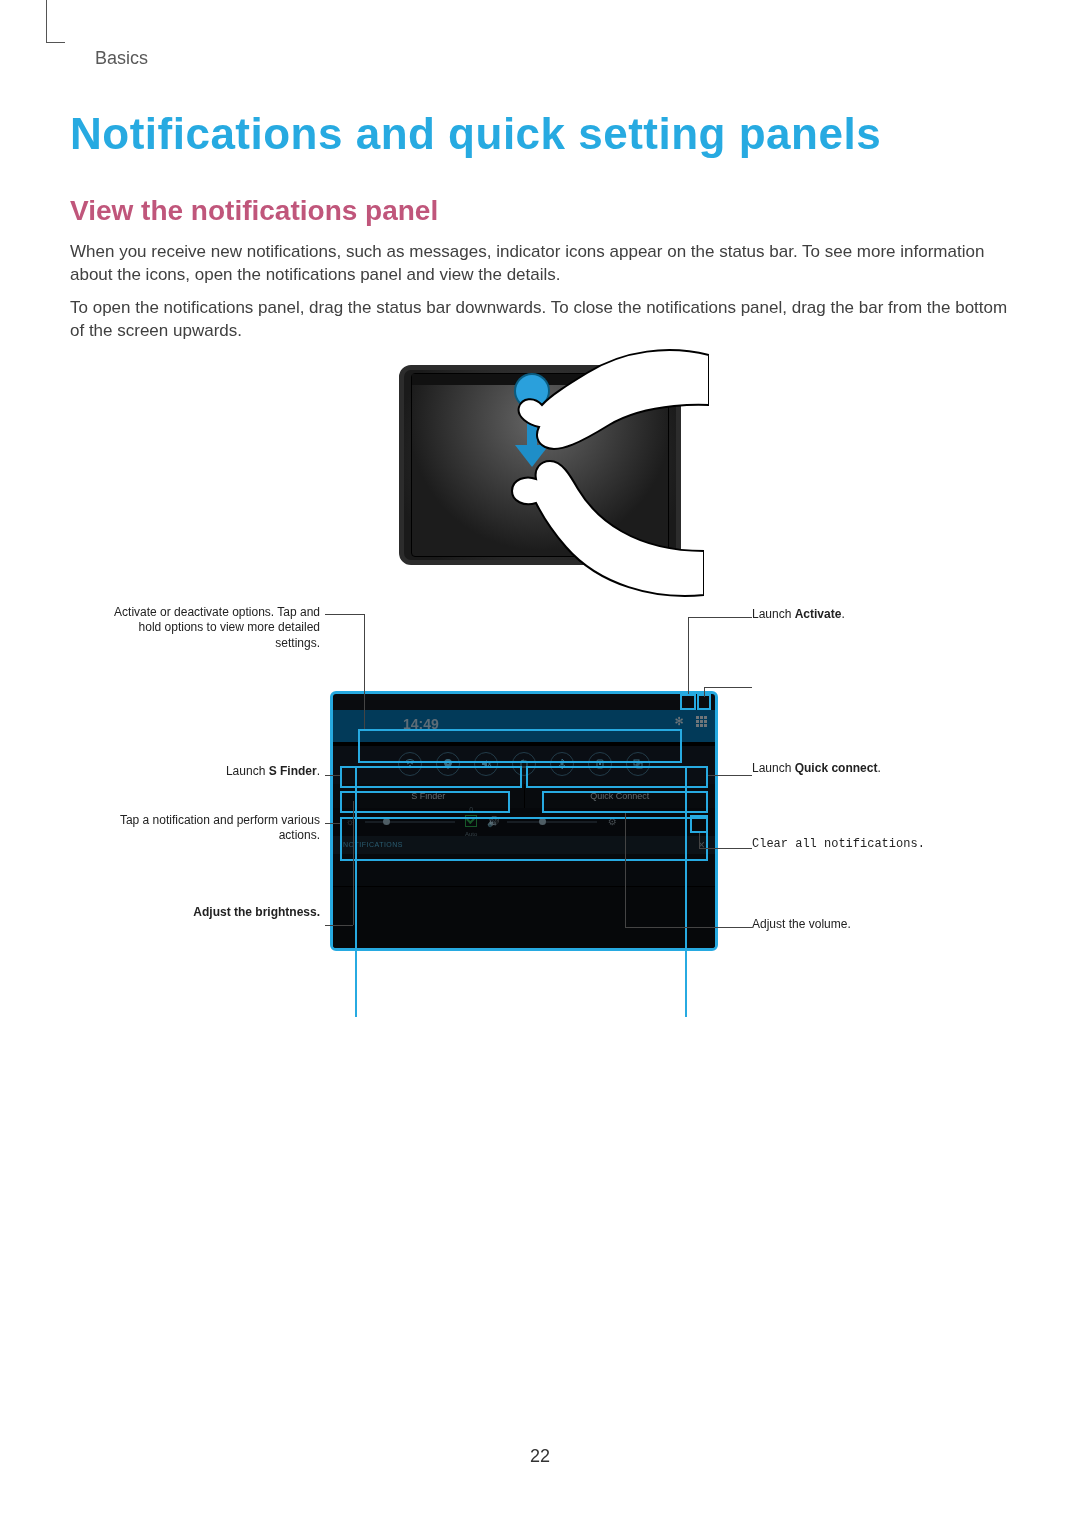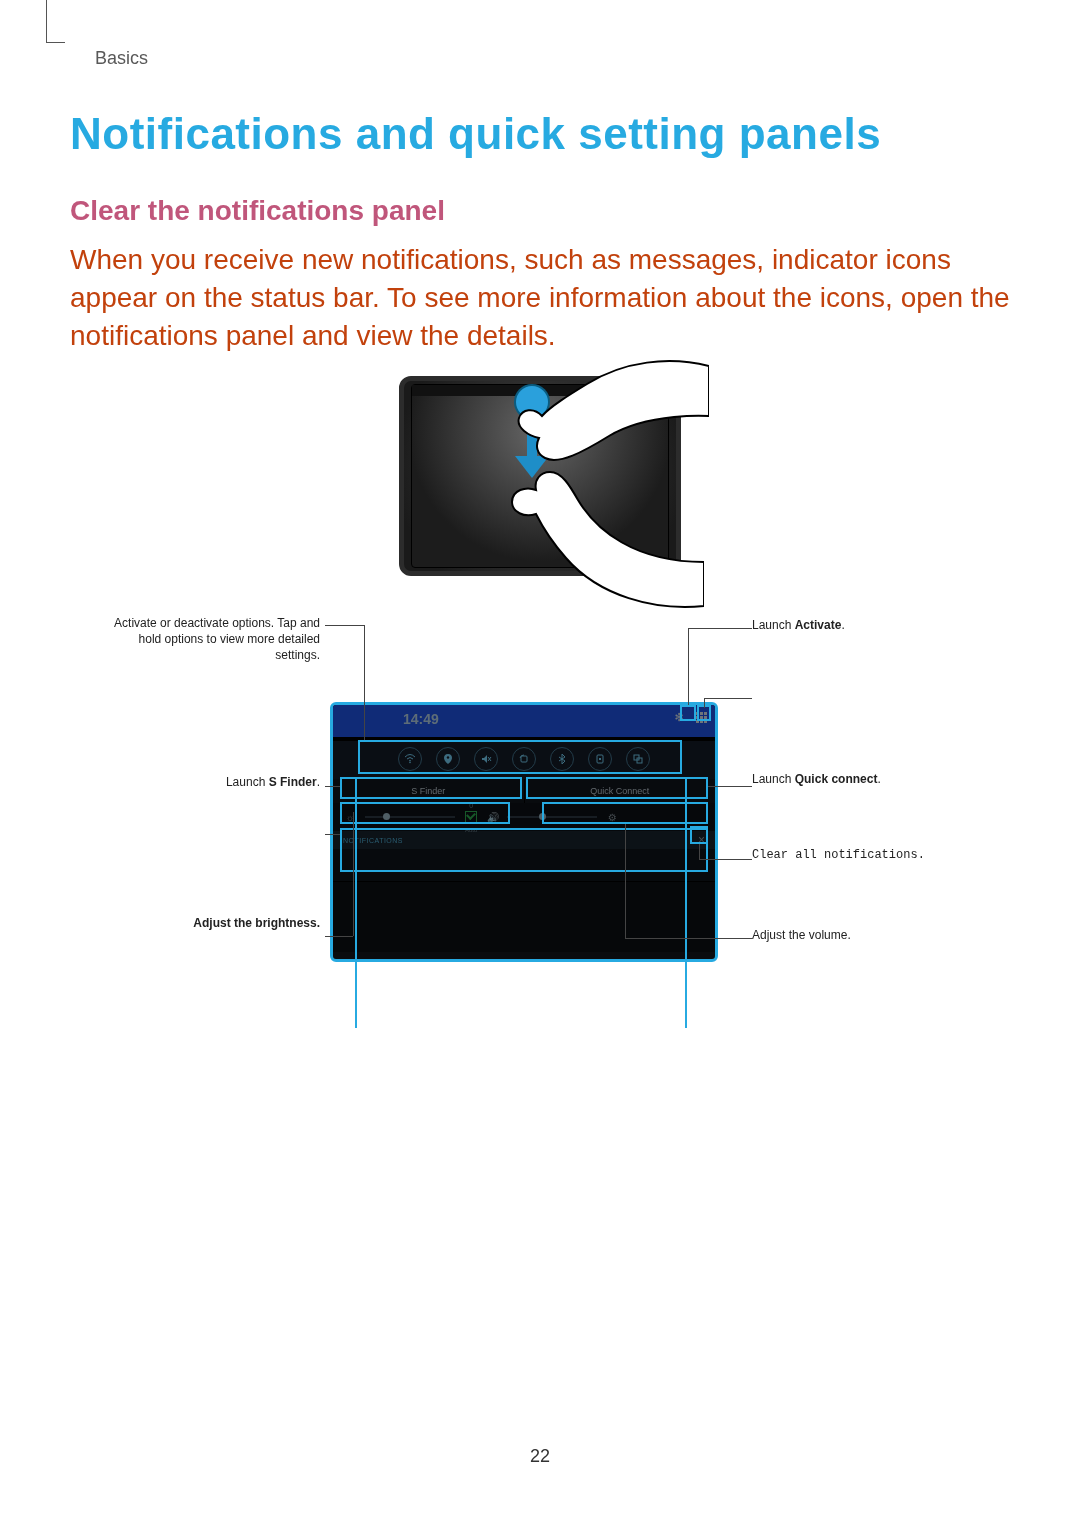--- a/index.html
+++ b/index.html
@@ -37,23 +37,23 @@
     margin: 0 0 36px 0;
     letter-spacing: 0.5px;
   }
   h2.section-title {
     color: #c0567b;
     font-size: 28px;
     font-weight: 600;
     margin: 0 0 14px 0;
   }
   p.body {
-    font-size: 28px;
+    font-size: 17px;
     line-height: 1.35;
-    color: #c2410c;
+    color: #404040;
     margin: 0 0 10px 0;
   }
   
   .fig1-wrap {
     display: flex;
     justify-content: center;
     margin: 22px 0 40px 0;
   }
   .fig1 {
     position: relative;
@@ -149,22 +149,23 @@
     border-radius: 6px;
     background: #0a0c0f;
     box-shadow: 0 0 0 1px #0a0c0f inset;
     overflow: hidden;
   }
   .panel-content {filter: brightness(0.55);}
 
   .row-top {
     position: relative;
     height: 32px;
-    background:#1d4ed8;
+    background:#0369a1;
     border-bottom:4px solid #000;
+    margin-top:16px;
   }
   .row-top .time {
     position:absolute; left:70px; top:6px; color:#a9c4d8; font-size:14px; font-weight:600;
   }
   .topright {
     position:absolute; right:6px; top:4px; display:flex; gap:6px;
   }
   .ico-sm { width:16px; height:16px; display:inline-flex; align-items:center; justify-content:center; color:#c9d4dc; font-size:11px;}
   .ico-grid { display:grid; grid-template-columns:repeat(3,3px); gap:1px;}
   .ico-grid span{width:3px;height:3px;background:#c9d4dc;}
@@ -243,23 +244,24 @@
 </head>
 <body>
 
 <div class="page">
   <div class="crop-marks"></div>
 
   <div class="crumb">Basics</div>
 
   <h1 class="doc-title">Notifications and quick setting panels</h1>
 
-  <h2 class="section-title">Clear the notifications panel</h2>
+  <h2 class="section-title">View the notifications panel</h2>
 
   <p class="body">When you receive new notifications, such as messages, indicator icons appear on the status bar. To see more information about the icons, open the notifications panel and view the details.</p>
+  <p class="body">To open the notifications panel, drag the status bar downwards. To close the notifications panel, drag the bar from the bottom of the screen upwards.</p>
 
   <div class="fig1-wrap">
     <div class="fig1">
       <div class="tablet-frame"></div>
       <div class="tablet-screen">
         <div class="status-bar">
           <span class="batt"></span>
           <span class="clock">10:00</span>
         </div>
       </div>
@@ -393,20 +395,21 @@
 
     <div class="callout left" style="top:0px;">Activate or deactivate options. Tap and hold options to view more detailed settings.</div>
     <div class="lead" style="left:255px; top:9px; width:40px;"></div>
     <div class="lead" style="left:294px; top:9px; width:1px; height:115px;"></div>
 
     <div class="callout left" style="top:159px;">
       <span>Launch </span><b>S Finder</b><span>.</span>
     </div>
     <div class="lead" style="left:255px; top:170px; width:15px;"></div>
 
+    <div class="callout left" style="top:208px;">Tap a notification and perform various actions.</div>
     <div class="lead" style="left:255px; top:218px; width:15px;"></div>
 
     <div class="callout left" style="top:300px;font-weight:bold;">Adjust the brightness.</div>
     <div class="lead" style="left:255px; top:320px; width:28px;"></div>
     <div class="lead" style="left:283px; top:196px; width:1px; height:124px;"></div>
 
     <div class="callout right" style="top:2px;">
       <span>Launch </span><b>Activate</b><span>.</span>
     </div>
     <div class="lead" style="left:626px; top:12px; width:56px;"></div>

